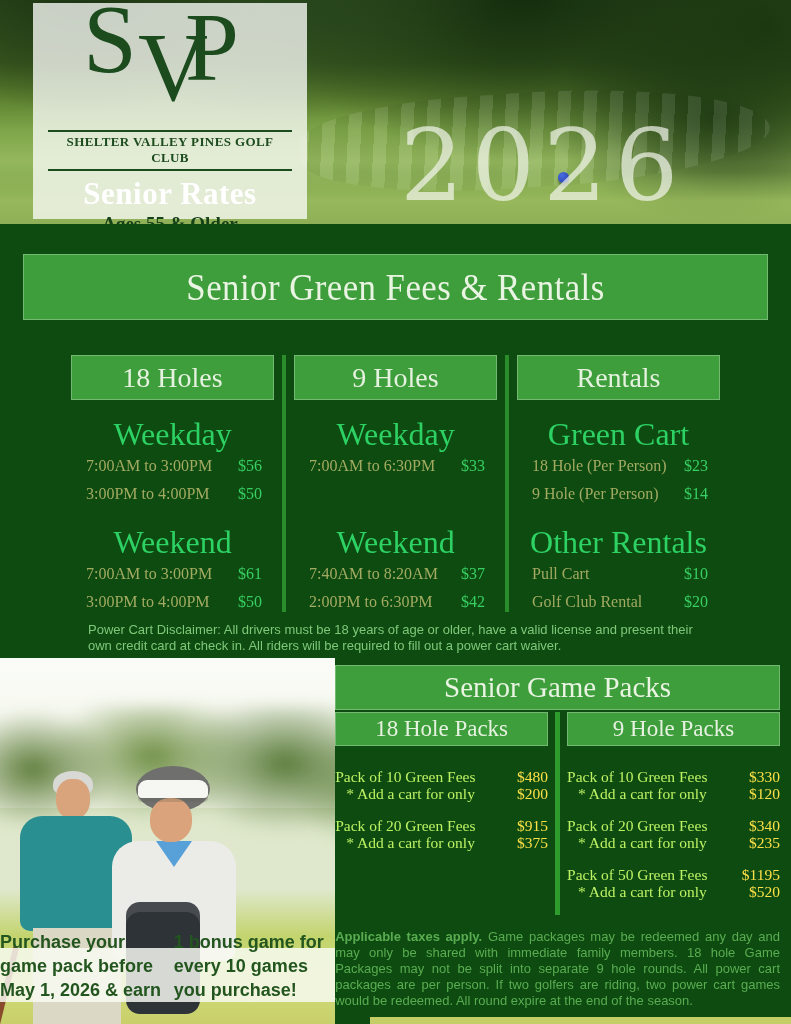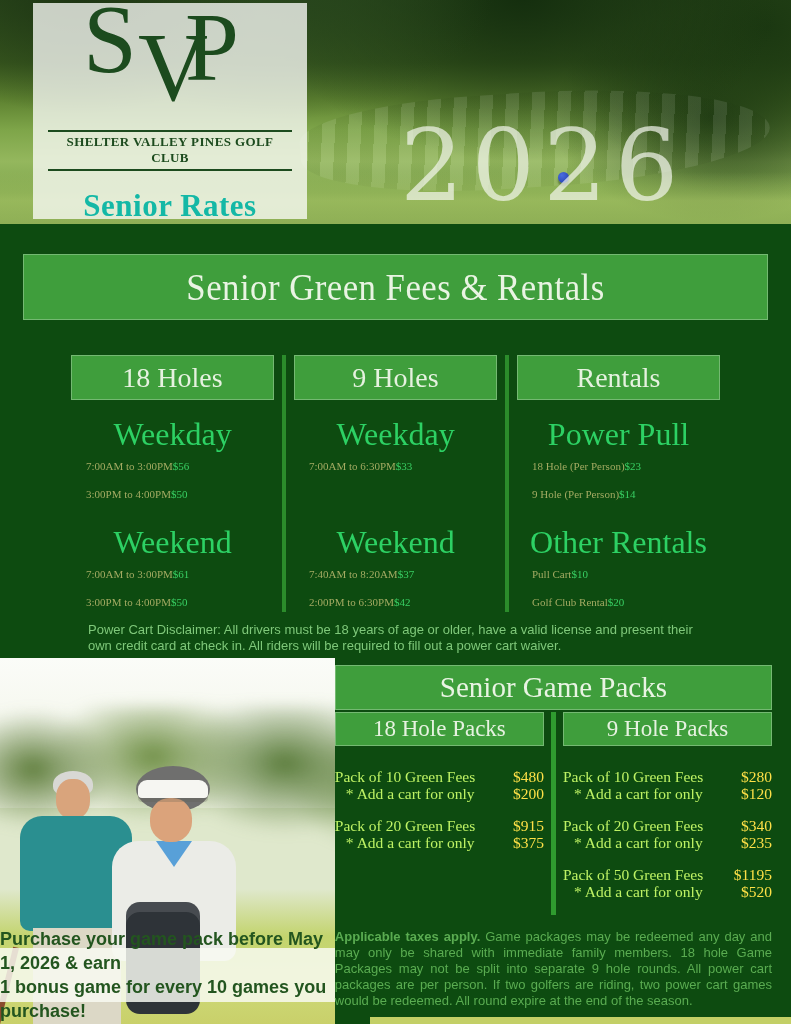--- a/index.html
+++ b/index.html
@@ -28,41 +28,41 @@
 
   .logo-panel { position:absolute; left:33px; top:3px; width:274px; height:216px;
     background:rgba(250,251,247,.78); text-align:center; }
   .monogram { position:relative; height:127px; color:#1c4b1e; }
   .monogram span { position:absolute; font-family:"Liberation Serif", serif; line-height:1; }
   .mono-s { left:50px; top:-12px; font-size:97px; }
   .mono-v { left:105px; top:16px; font-size:97px; }
   .mono-p { left:152px; top:-4px; font-size:97px; }
   .club-name { width:244px; margin:0 auto; border-top:2px solid #1c4b1e; border-bottom:2px solid #1c4b1e;
     padding:2px 0 3px; font-size:13px; font-weight:bold; letter-spacing:.4px; color:#1c4b1e; }
-  .senior-title { margin-top:17px; font-size:31px; font-weight:bold; color:#14b8a6; letter-spacing:.5px; }
+  .senior-title { margin-top:5px; font-size:31px; font-weight:bold; color:#ffffff; letter-spacing:.5px; }
   .ages-sub { margin-top:1px; font-size:19px; font-weight:bold; color:#16421a; }
 
   .year-watermark { position:absolute; left:400px; top:116px; font-family:"DejaVu Serif","Liberation Serif",serif;
     font-size:100px; line-height:1; letter-spacing:8px; color:rgba(243,247,238,.70); }
 
   
   .banner { margin:30px 23px 0; height:66px; background:#3f9e3c; border:1px solid rgba(255,255,255,.28);
     display:flex; align-items:center; justify-content:center; }
   .banner-text { font-size:37px; color:#e9f4e3; letter-spacing:.5px; transform:scaleX(.94); }
 
   
   .columns { display:flex; margin:35px 71px 0; height:257px; }
   .rate-col { flex:1; }
   .col-divider { width:4px; background:#2b8c2b; margin:0 8px; align-self:stretch; }
   .col-header { height:45px; background:#3f9e3c; border:1px solid rgba(255,255,255,.28);
     display:flex; align-items:center; justify-content:center; font-size:28px; color:#e6f2e0; }
   .section-title { margin-top:16px; height:36px; line-height:36px; text-align:center;
     font-size:32px; color:#2dd164; }
   .section-rows { min-height:56px; padding:0 12px 0 15px; }
-  .rate-row { display:flex; line-height:28px; font-size:11px; }
+  .rate-row { display:flex; justify-content:space-between; line-height:28px; font-size:16px; }
   .rate-label { color:#a3aa62; }
   .rate-price { color:#38cf63; }
 
   
   .disclaimer { margin:10px 78px 0 88px; height:31px; font-family:"Liberation Sans",sans-serif;
     font-size:13px; line-height:15.5px; color:#7fc87a; }
 
   
   .bottom { position:relative; margin-top:5px; height:366px; display:flex; }
 
@@ -83,24 +83,24 @@
   .man-shirt { position:absolute; left:20px; top:158px; width:112px; height:115px; border-radius:22px 22px 10px 10px; background:#2a8f90; }
   .man-pants { position:absolute; left:33px; top:270px; width:88px; height:96px; background:#dcd8c6; }
   .woman-hair { position:absolute; left:136px; top:108px; width:74px; height:46px; border-radius:50%; background:#6f6f6e; }
   .woman-visor { position:absolute; left:138px; top:122px; width:70px; height:18px; border-radius:9px 9px 4px 4px; background:#f6f6f2; box-shadow:0 4px 0 rgba(90,90,80,.25); }
   .woman-face { position:absolute; left:150px; top:140px; width:42px; height:44px; border-radius:46%; background:#dba37b; }
   .woman-shirt { position:absolute; left:112px; top:183px; width:124px; height:120px; border-radius:26px 26px 12px 12px; background:#ebece7; }
   .woman-collar { position:absolute; left:156px; top:183px; width:36px; height:26px; background:#58a0d8; clip-path:polygon(0 0,100% 0,50% 100%); }
   .golf-bag { position:absolute; left:126px; top:244px; width:74px; height:112px; border-radius:14px; background:#2e3338; box-shadow:inset 0 10px 0 rgba(255,255,255,.12); }
   .golf-club { position:absolute; left:2px; top:288px; width:6px; height:92px; background:#8a4b2d; transform:rotate(14deg); }
   .caption-band { position:absolute; left:0; top:290px; width:100%; height:54px; background:rgba(248,250,242,.84);
-    display:flex; flex-direction:column; align-items:flex-end; justify-content:center;
+    display:flex; flex-direction:row; align-items:flex-end; justify-content:center;
     font-family:"Liberation Sans",sans-serif; font-weight:bold; font-size:18px; line-height:24px; color:#23551f; }
 
-  .packs-panel { position:relative; width:502px; padding:7px 19px 0 0; }
+  .packs-panel { position:relative; width:502px; padding:7px 11px 0 0; }
   .packs-banner { height:45px; background:#3f9e3c; border:1px solid rgba(255,255,255,.28);
     display:flex; align-items:center; justify-content:center; font-size:29px; color:#e9f4e3; }
   .packs-cols { display:flex; margin-top:2px; }
   .pack-col { flex:1; }
   .packs-divider { width:5px; background:#2f9b2f; margin:0 7px; align-self:stretch; }
   .pack-header { height:34px; background:#3f9e3c; border:1px solid rgba(255,255,255,.28);
     display:flex; align-items:center; justify-content:center; font-size:23px; color:#e6f2e0; }
   .pack-items { margin-top:22px; }
   .pack-group { margin-bottom:15px; }
   .pack-row { display:flex; justify-content:space-between; font-size:15.5px; line-height:17px; }
@@ -190,21 +190,21 @@
           <span class="rate-label">2:00PM to 6:30PM</span>
           <span class="rate-price">$42</span>
         </div>
       </div>
     </div>
 
     <div class="col-divider"></div>
 
     <div class="rate-col">
       <div class="col-header">Rentals</div>
-      <div class="section-title">Power Pull</div>
+      <div class="section-title">Green Cart</div>
       <div class="section-rows">
         <div class="rate-row">
           <span class="rate-label">18 Hole (Per Person)</span>
           <span class="rate-price">$23</span>
         </div>
         <div class="rate-row">
           <span class="rate-label">9 Hole (Per Person)</span>
           <span class="rate-price">$14</span>
         </div>
       </div>
@@ -279,21 +279,21 @@
         </div>
 
         <div class="packs-divider"></div>
 
         <div class="pack-col">
           <div class="pack-header">9 Hole Packs</div>
           <div class="pack-items">
             <div class="pack-group">
               <div class="pack-row">
                 <span class="pack-label">Pack of 10 Green Fees</span>
-                <span class="pack-price">$280</span>
+                <span class="pack-price">$330</span>
               </div>
               <div class="pack-row">
                 <span class="pack-label cart">* Add a cart for only</span>
                 <span class="pack-price">$120</span>
               </div>
             </div>
             <div class="pack-group">
               <div class="pack-row">
                 <span class="pack-label">Pack of 20 Green Fees</span>
                 <span class="pack-price">$340</span>

